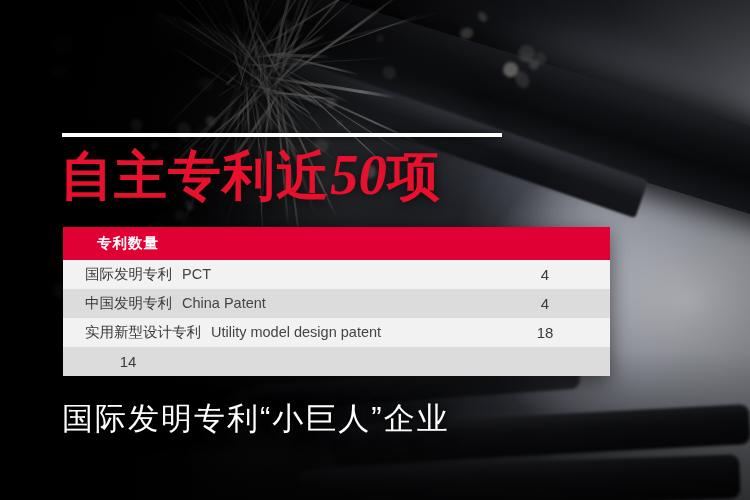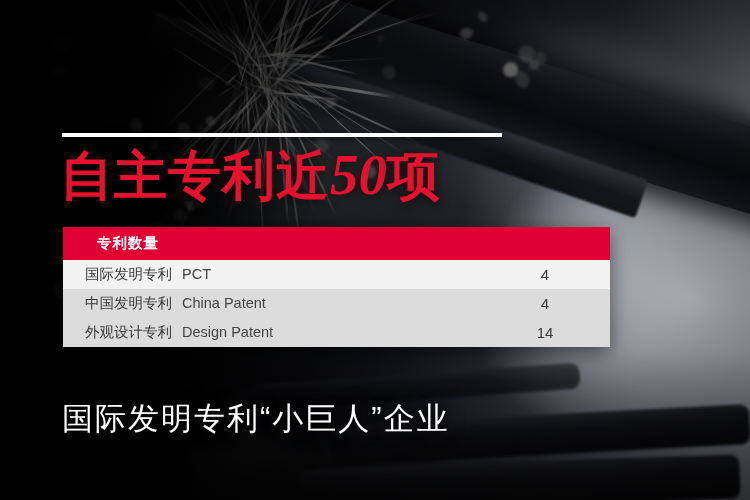--- a/index.html
+++ b/index.html
@@ -341,25 +341,28 @@
             </div>
             <div class="c2">4</div>
           </div>
           <div class="t-row even">
             <div class="c1">
               <span class="cn">中国发明专利</span>
               <span class="en">China Patent</span>
             </div>
             <div class="c2">4</div>
           </div>
+          <div class="t-row odd">
+            <div class="c1">
+              <span class="cn">实用新型设计专利</span>
+              <span class="en">Utility model design patent</span>
+            </div>
+            <div class="c2">18</div>
+          </div>
           <div class="t-row even">
-            <div class="c1">
-              <span class="cn">外观设计专利</span>
-              <span class="en">Design Patent</span>
-            </div>
             <div class="c2">14</div>
           </div>
         </div>
     </div>
 
     <div class="caption">国际发明专利“小巨人”企业</div>
 
   </div>
 </div>
 

